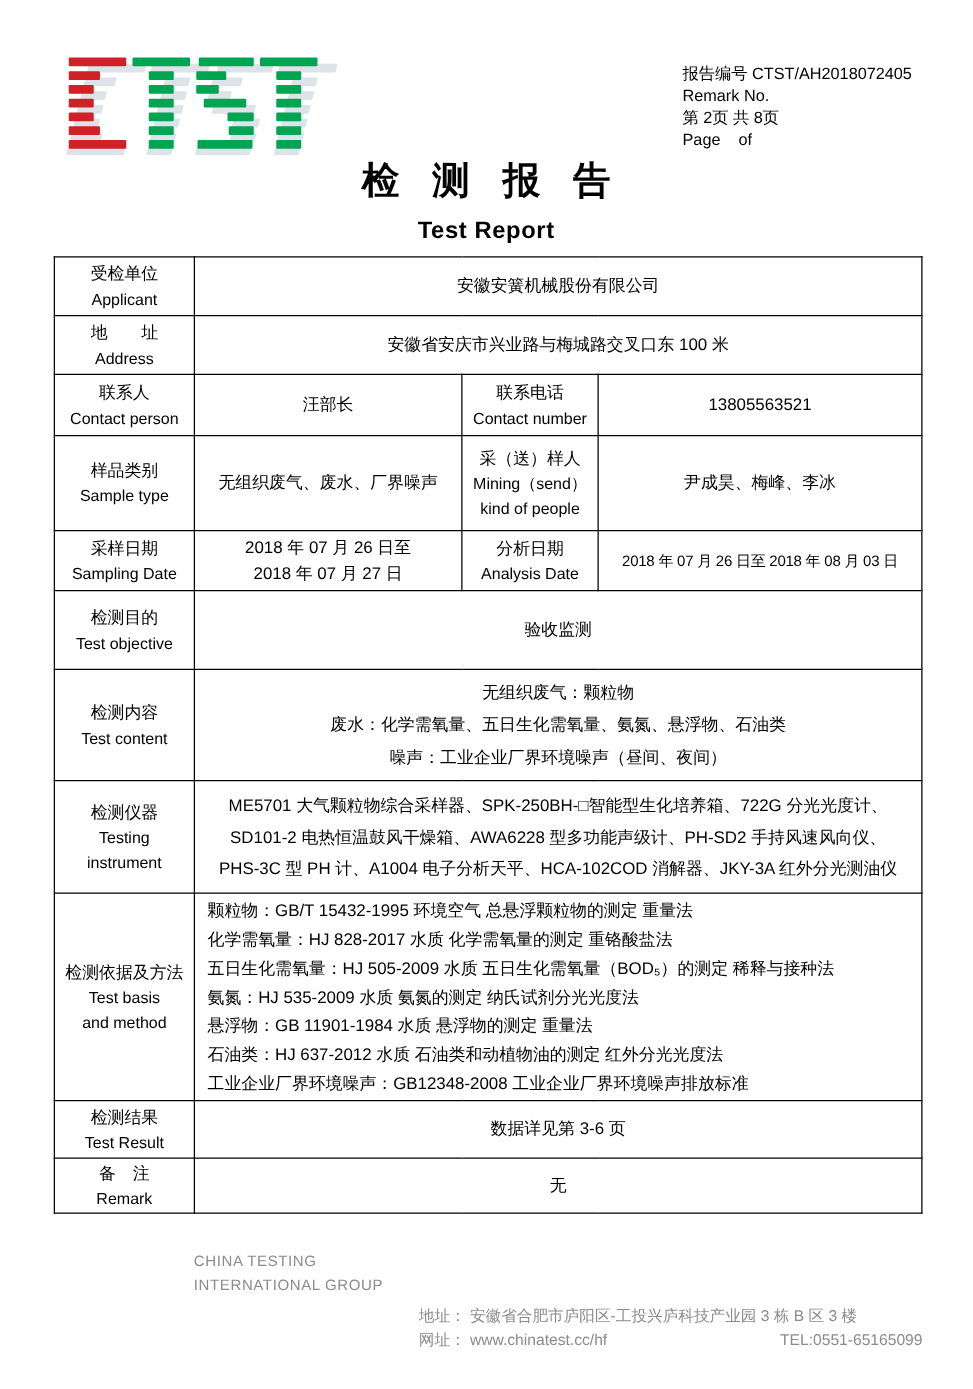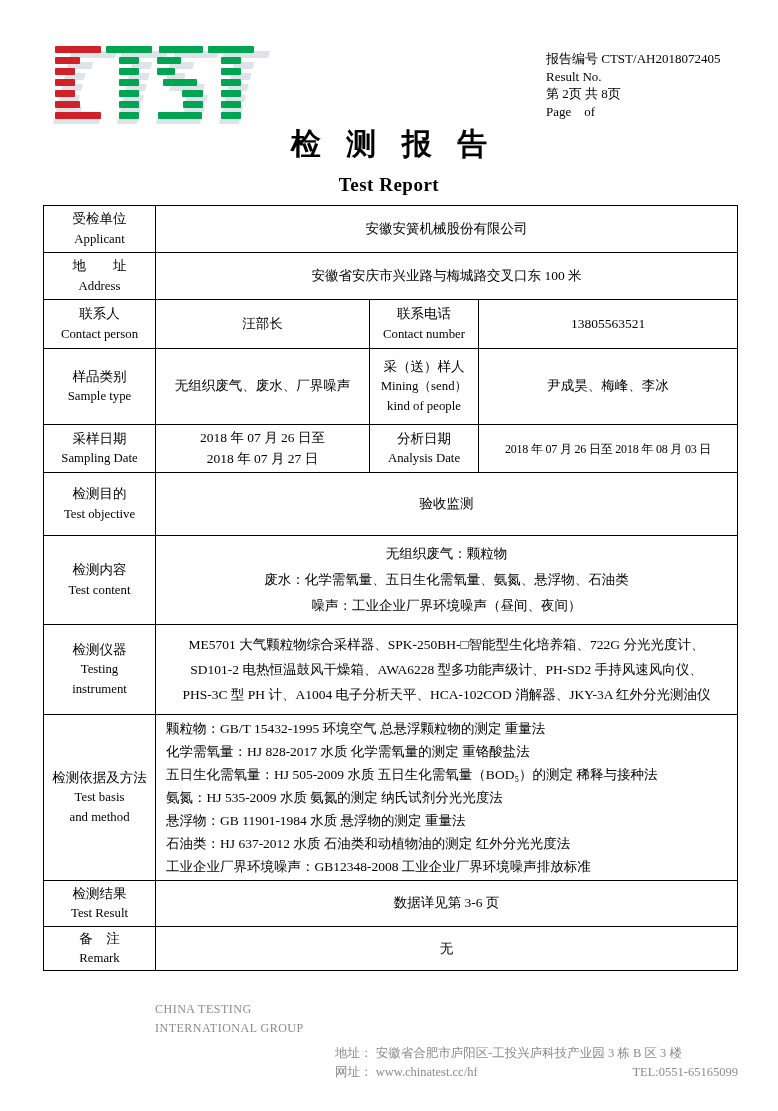--- a/index.html
+++ b/index.html
@@ -7,21 +7,21 @@
     --logo-green:#00a551;
     --footer-gray:#8b8b8b;
     --border:#000000;
   }
   *{margin:0;padding:0;box-sizing:border-box;}
   html,body{background:#ffffff;}
   .page{
     position:relative;
     width:778px;height:1111px;
     background:#ffffff;
-    font-family:Liberation Serif, serif;
+    font-family:Liberation Sans, sans-serif;
     color:#000;
     overflow:hidden;
   }
 
   
   .logo{position:absolute;left:55px;top:46px;width:205px;height:74px;}
   .logo-letters{display:flex;gap:5px;position:absolute;top:0;left:0;}
   .letter{position:relative;width:46px;height:73px;}
   .bar{position:absolute;height:7px;background:currentColor;border-radius:1px;}
   .letter.red{color:var(--logo-red);}
@@ -148,21 +148,21 @@
           <div class="bar" style="top: 33px; left: 29%; width: 42%;"></div>
           <div class="bar" style="top: 44px; left: 29%; width: 42%;"></div>
           <div class="bar" style="top: 55px; left: 29%; width: 42%;"></div>
           <div class="bar" style="top: 66px; left: 29%; width: 42%;"></div>
         </div>
       </div>
   </div>
 
   <div class="report-meta">
     <div>报告编号 CTST/AH2018072405</div>
-    <div>Result No.</div>
+    <div>Remark No.</div>
     <div class="indent">第 2页 共 8页</div>
     <div class="indent pre">Page    of</div>
   </div>
 
   <div class="title-cn">检 测 报 告</div>
   <div class="title-en">Test Report</div>
 
   <div class="report-table">
     <table>
       <colgroup>

